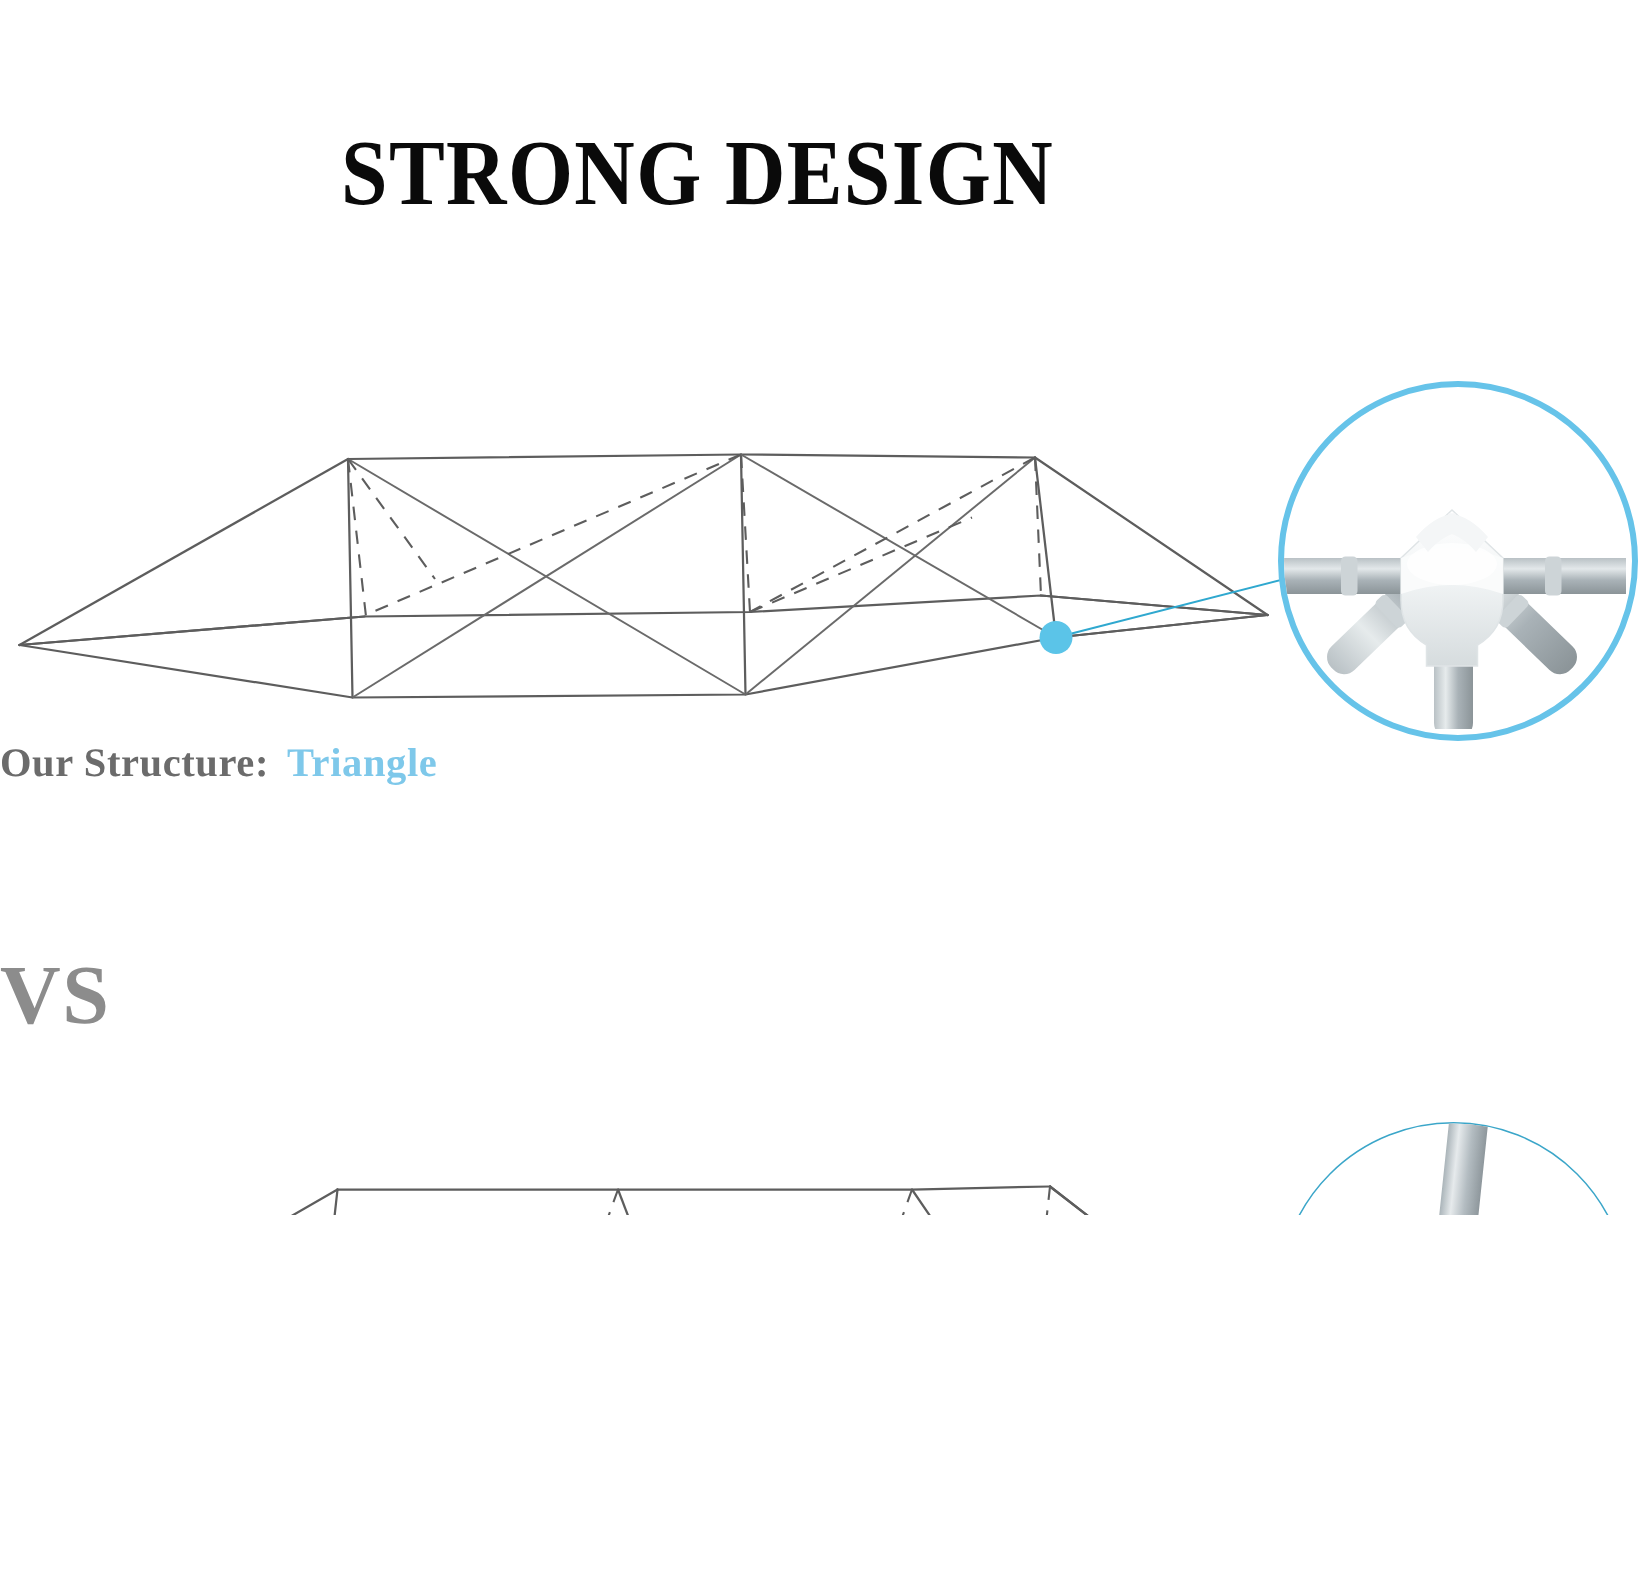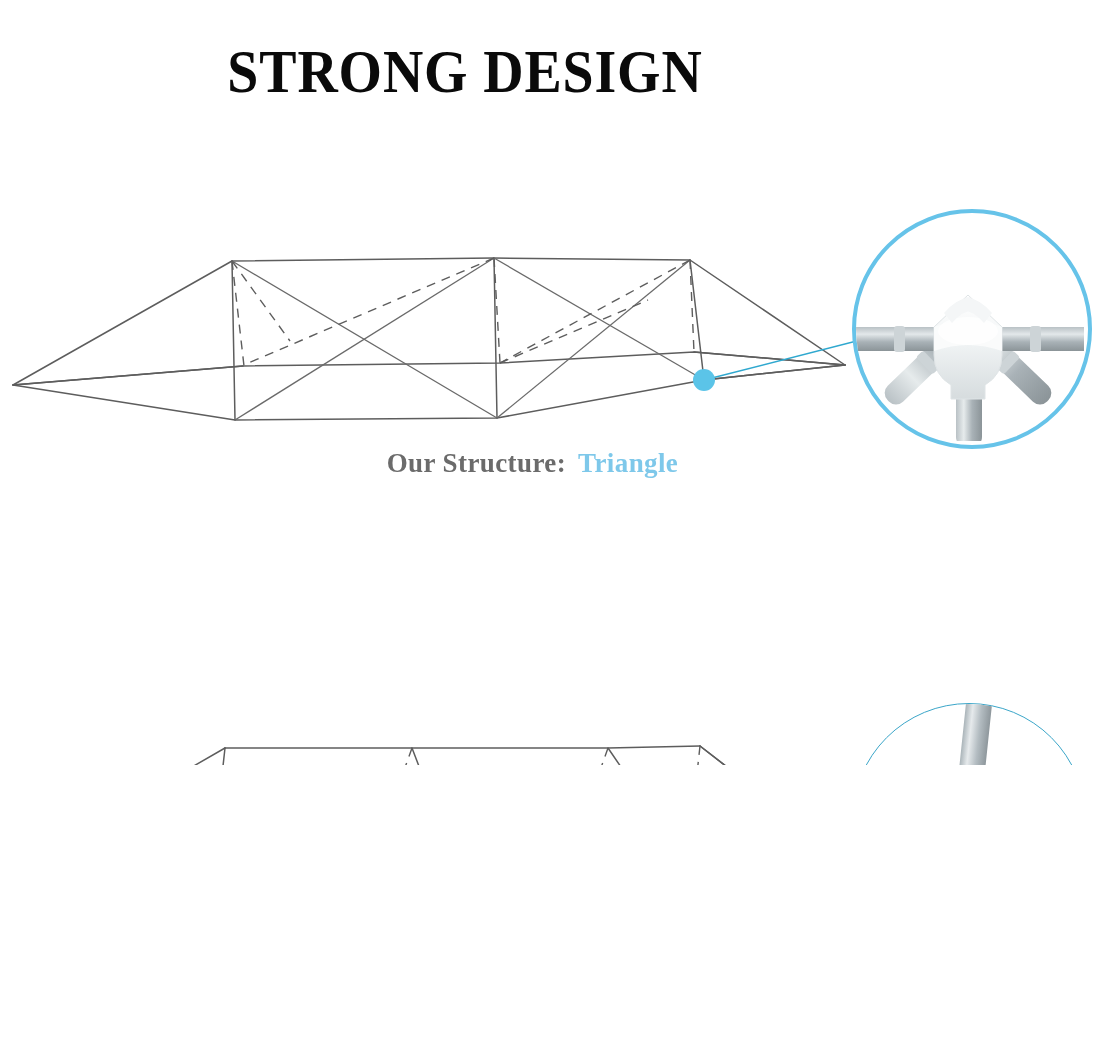--- a/index.html
+++ b/index.html
@@ -10,39 +10,40 @@
   }
   body {
     font-family: "Liberation Serif", "DejaVu Serif", serif;
   }
   #page {
     position: relative;
     width: 1100px;
     height: 765px;
     background: #ffffff;
     overflow: hidden;
+    margin-top: 45px;
   }
   #page-title {
     position: absolute;
     left: 0;
     top: 36px;
     width: 930px;
     text-align: center;
     font-family: "Liberation Serif", "DejaVu Serif", serif;
     font-weight: bold;
     font-size: 62px;
     letter-spacing: 1px;
     color: #0a0a0a;
     transform: scaleX(0.90);
     transform-origin: center center;
     white-space: nowrap;
   }
   .caption {
     position: absolute;
-    text-align: center;
+    text-align: left;
     font-family: "Liberation Serif", "DejaVu Serif", serif;
     font-weight: bold;
     white-space: nowrap;
   }
   #caption-top {
     left: 0;
     top: 448px;
     width: 1065px;
     font-size: 27px;
     color: #6b6b6b;
@@ -299,15 +300,16 @@
         <rect x="98" y="108" width="36" height="30" rx="6" fill="#fcfdfd" opacity="0.9"></rect>
         <ellipse cx="116" cy="126" rx="26" ry="12" fill="#ffffff" opacity="0.7"></ellipse>
       </g>
     </svg>
   </div>
 
   <div class="caption" id="caption-top">
     <span>Our Structure:</span><span class="accent">Triangle</span>
   </div>
 
+  <div class="caption" id="vs-label">VS</div>
 
 
 </div>
 
 </body></html>

